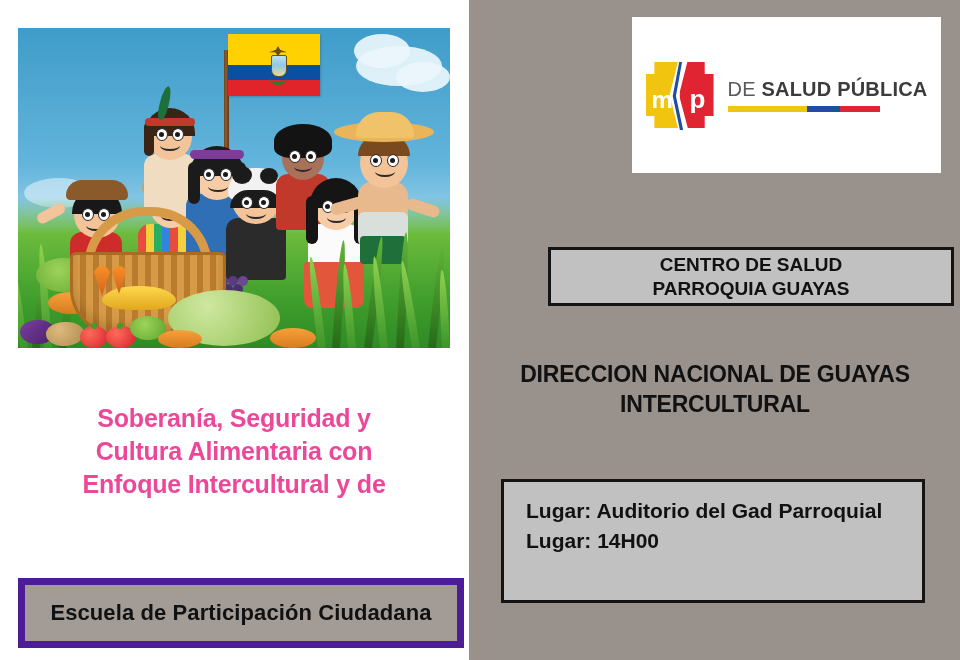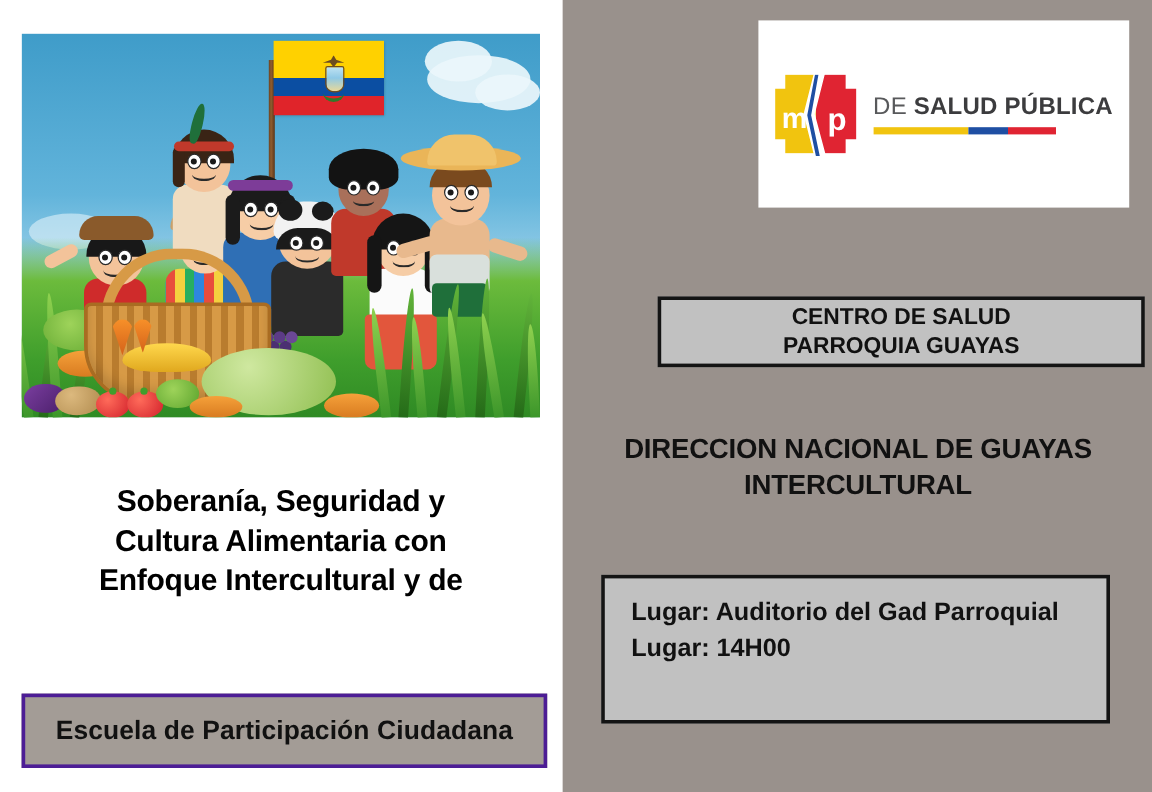--- a/index.html
+++ b/index.html
@@ -97,28 +97,28 @@
   .grapes{background:#5c3b86;border-radius:6px;
     box-shadow:10px 0 0 #5c3b86,20px 0 0 #6b4796,-10px 0 0 #6b4796,5px 8px 0 #4b2f72,15px 8px 0 #4b2f72;}
   .banana{background:linear-gradient(180deg,#ffd84d,#e0a81e);border-radius:50% 50% 40% 40%/60% 60% 40% 40%;}
   .carrot{background:linear-gradient(180deg,#f79029,#d4621a);clip-path:polygon(50% 100%,0 0,100% 0);}
   .leaf{background:radial-gradient(circle at 40% 35%,#9ed35a,#5ba32c);border-radius:50% 50% 50% 50%;}
   .squash{background:linear-gradient(180deg,#f5a13a,#d87b20);border-radius:50%;}
 
   
   .main-title{
     position:absolute;left:24px;top:402px;width:420px;
-    text-align:center;color:#000000;
+    text-align:center;color:#ec4899;
     font-size:25px;font-weight:bold;line-height:1.32;
     letter-spacing:-.2px;
   }
 
   .escuela-box{
     position:absolute;left:18px;top:578px;width:432px;height:56px;
-    background:#a39c96;border:3px solid #4c1d95;
+    background:#a39c96;border:7px solid #4c1d95;
     display:flex;align-items:center;justify-content:center;
     color:#111;font-size:22px;font-weight:bold;letter-spacing:.1px;
   }
 
   
   .right-panel{
     position:absolute;left:469px;top:0;width:491px;height:660px;
     background:#99918c;
   }
 

